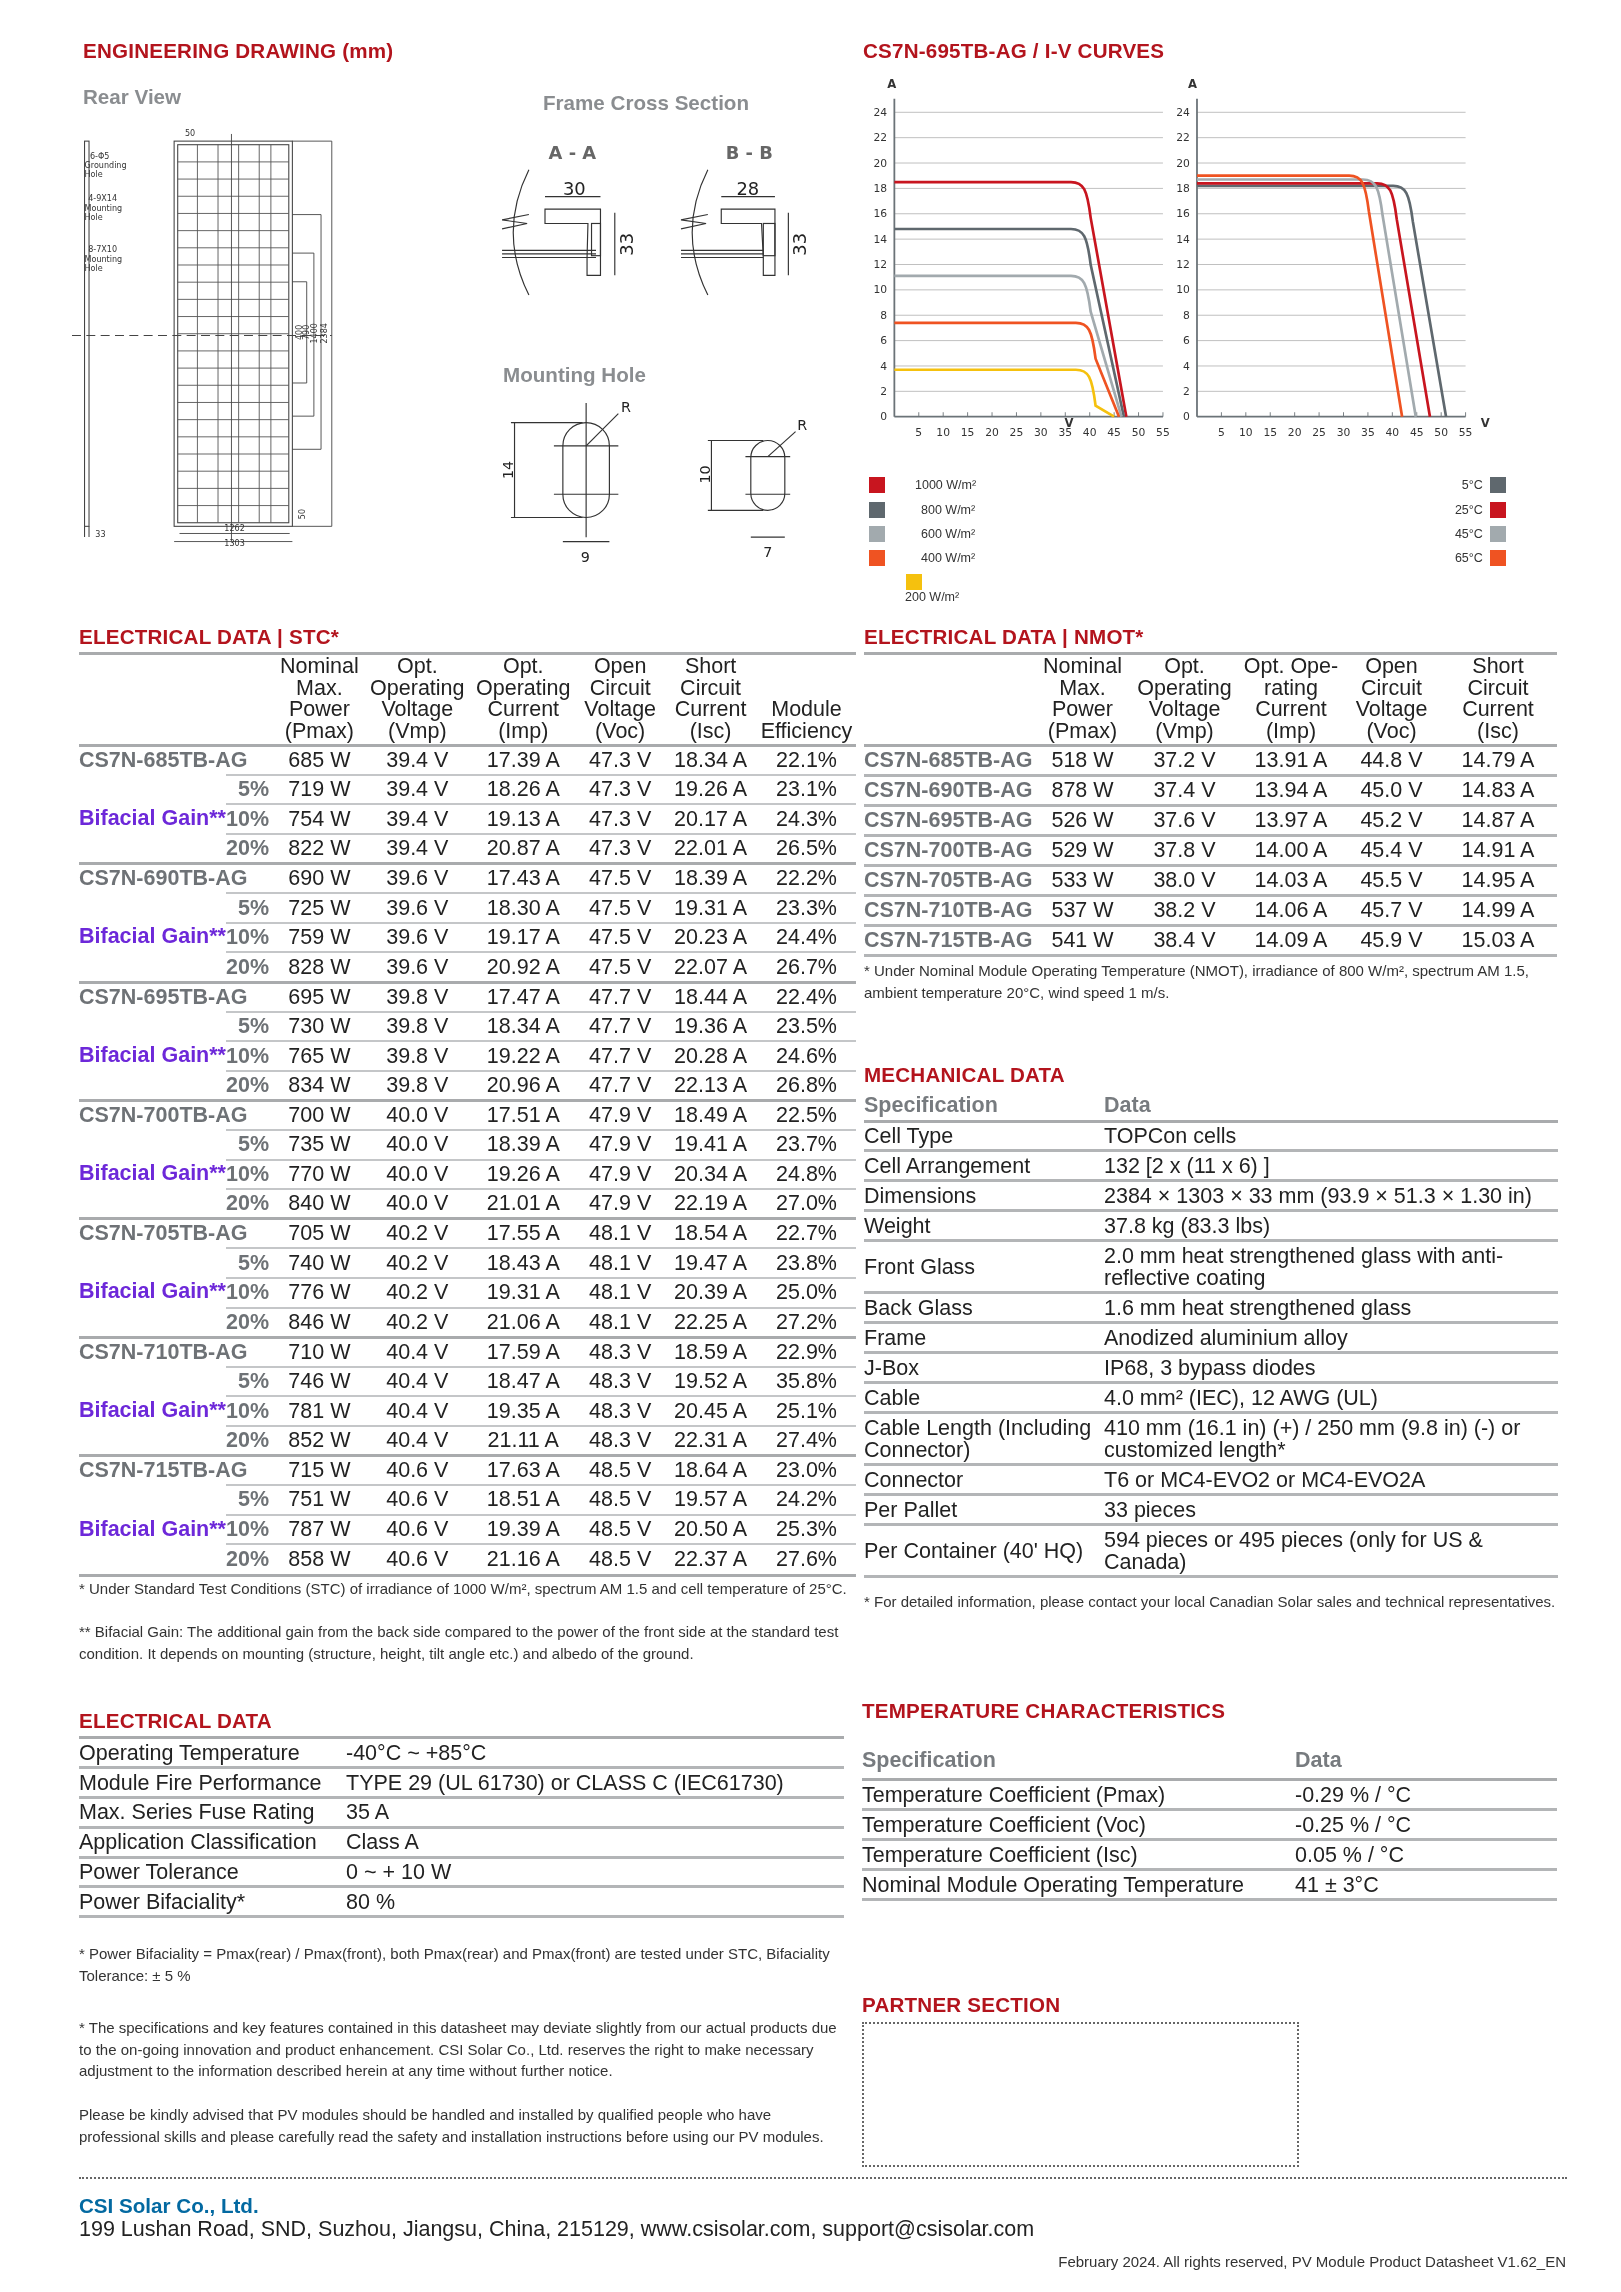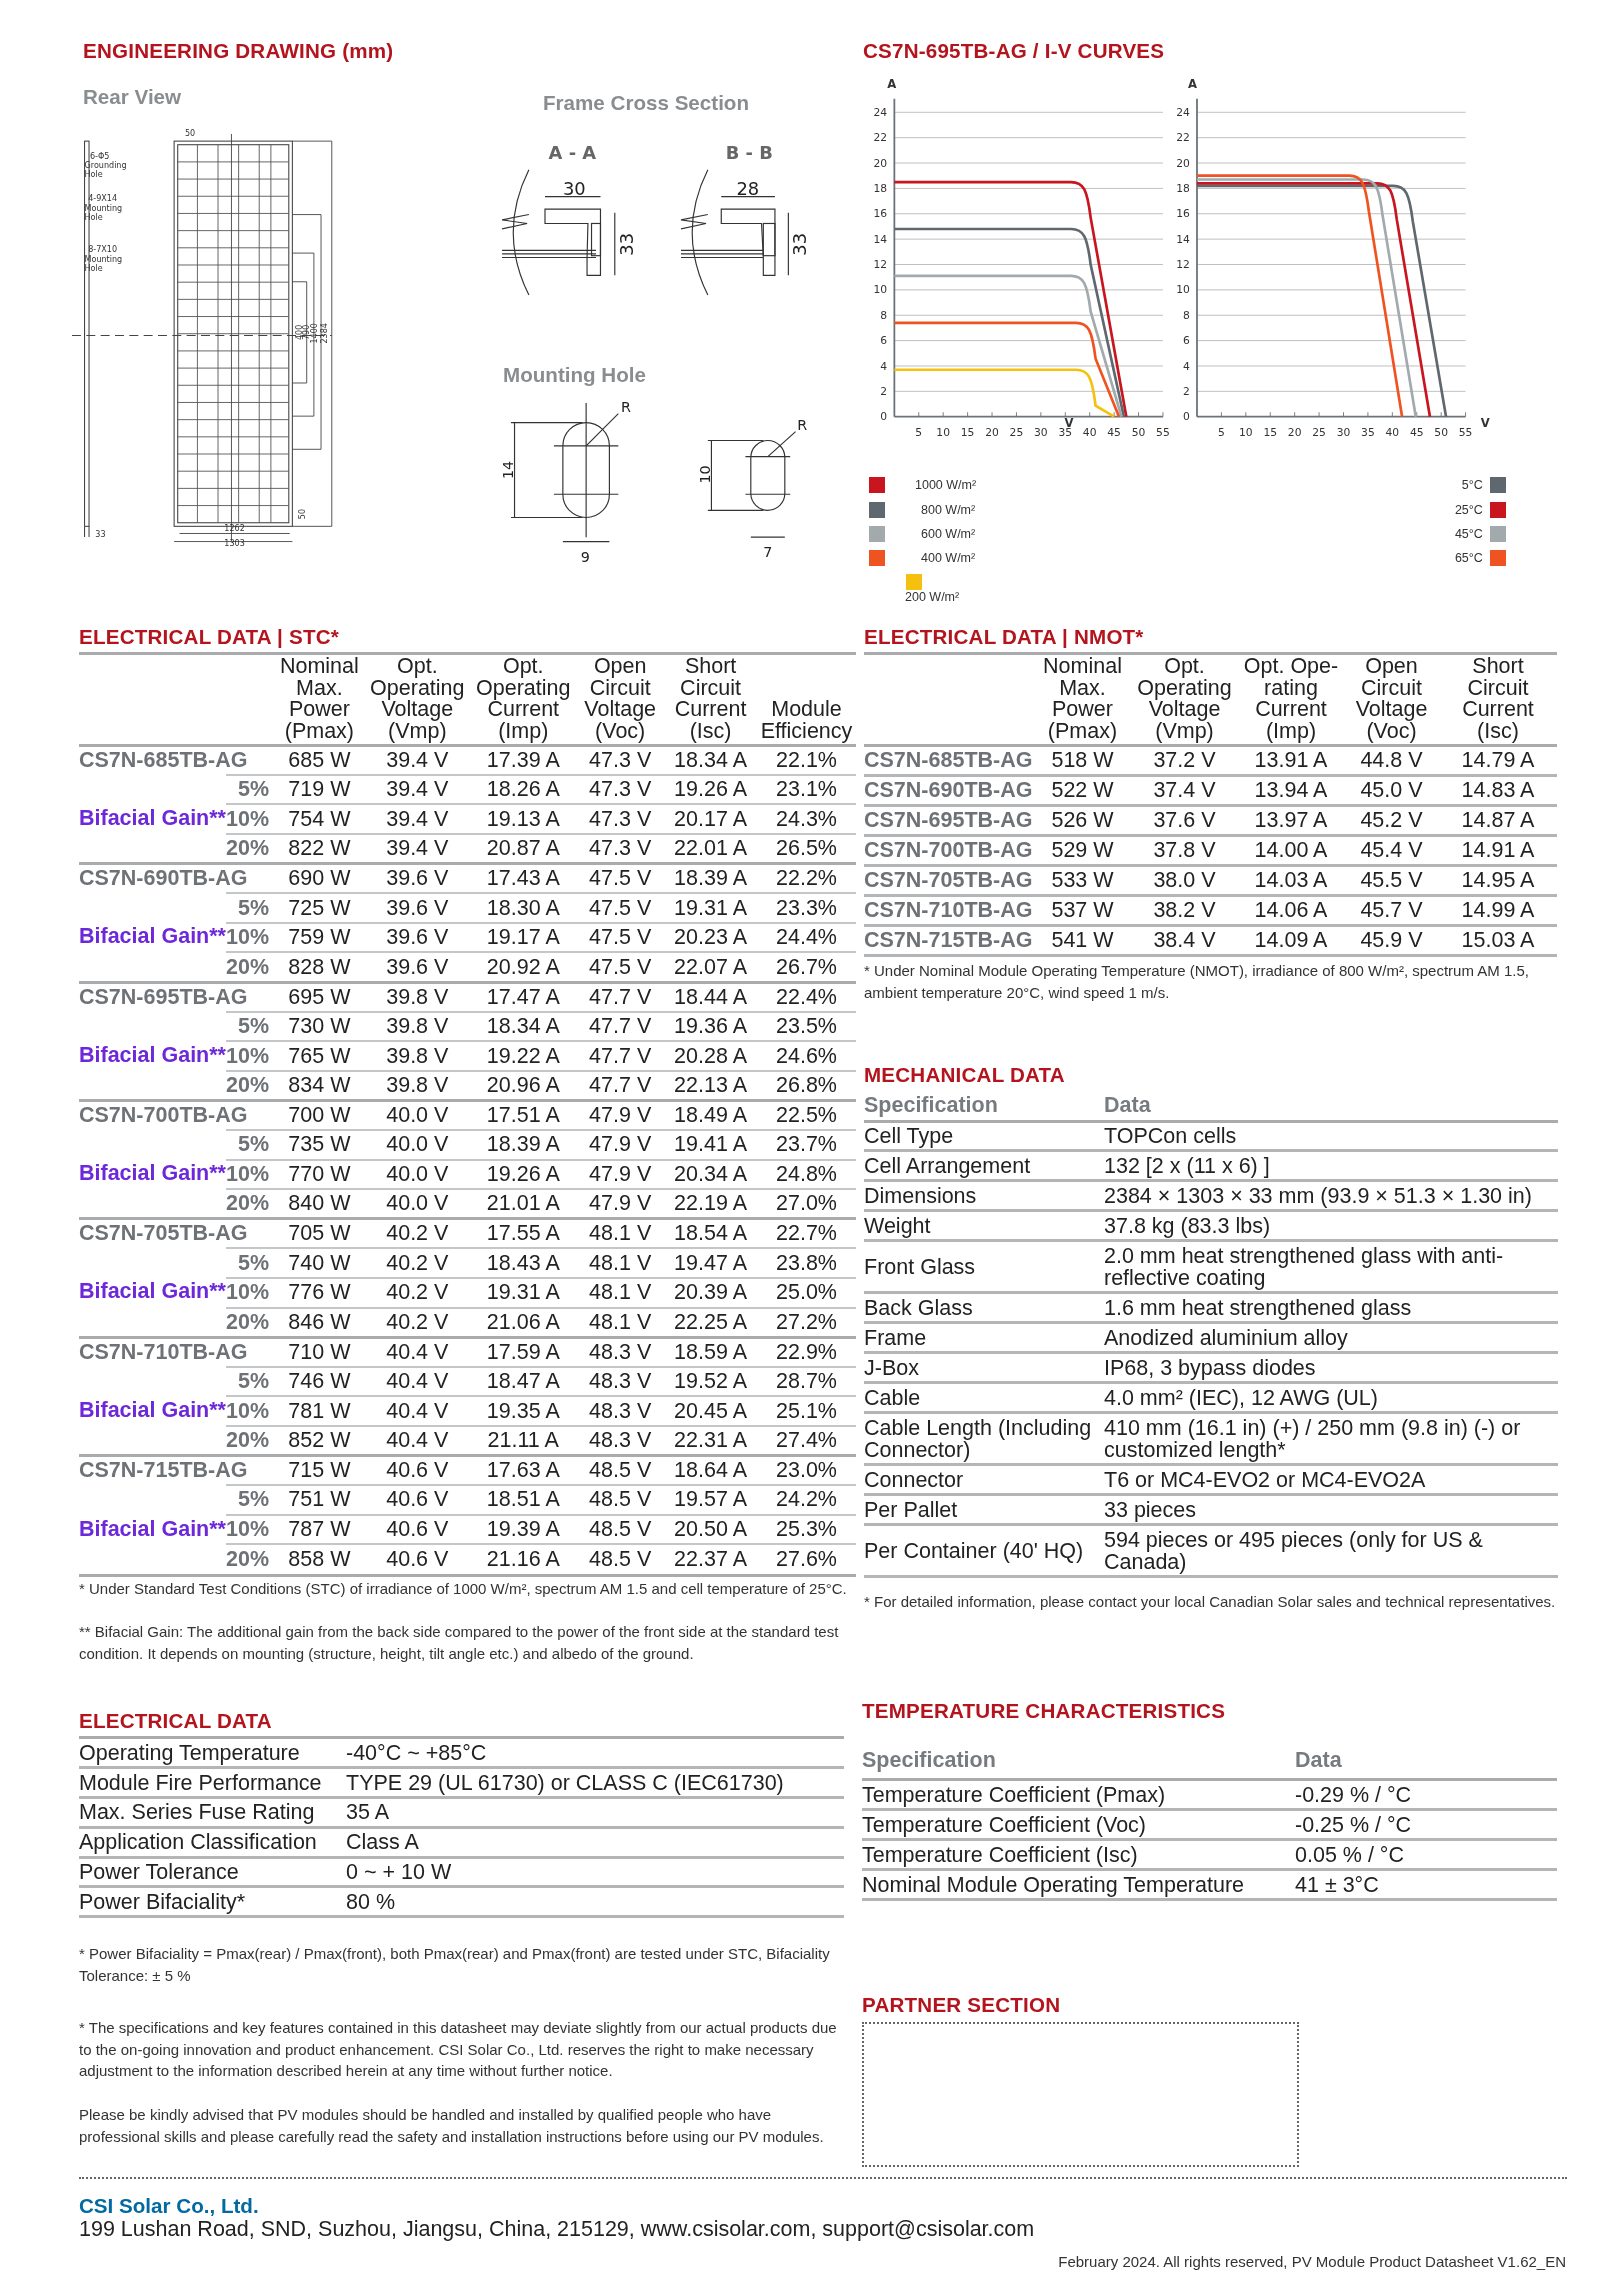--- a/index.html
+++ b/index.html
@@ -556,21 +556,21 @@
         <td>22.9%</td>
       </tr>
       <tr class="g">
         <td class="bif" rowspan="3" style="width:113px">Bifacial Gain**</td>
         <td class="pct gcell">5%</td>
         <td class="gcell">746 W</td>
         <td class="gcell">40.4 V</td>
         <td class="gcell">18.47 A</td>
         <td class="gcell">48.3 V</td>
         <td class="gcell">19.52 A</td>
-        <td class="gcell">28.7%</td>
+        <td class="gcell">35.8%</td>
       </tr>
       <tr class="g">
         <td class="pct gcell">10%</td>
         <td class="gcell">781 W</td>
         <td class="gcell">40.4 V</td>
         <td class="gcell">19.35 A</td>
         <td class="gcell">48.3 V</td>
         <td class="gcell">20.45 A</td>
         <td class="gcell">25.1%</td>
       </tr>
@@ -643,21 +643,21 @@
       <tr>
         <td class="mname">CS7N-685TB-AG</td>
         <td class="">518 W</td>
         <td class="">37.2 V</td>
         <td class="">13.91 A</td>
         <td class="">44.8 V</td>
         <td class="">14.79 A</td>
       </tr>
       <tr>
         <td class="mname">CS7N-690TB-AG</td>
-        <td class="">522 W</td>
+        <td class="">878 W</td>
         <td class="">37.4 V</td>
         <td class="">13.94 A</td>
         <td class="">45.0 V</td>
         <td class="">14.83 A</td>
       </tr>
       <tr>
         <td class="mname">CS7N-695TB-AG</td>
         <td class="">526 W</td>
         <td class="">37.6 V</td>
         <td class="">13.97 A</td>

